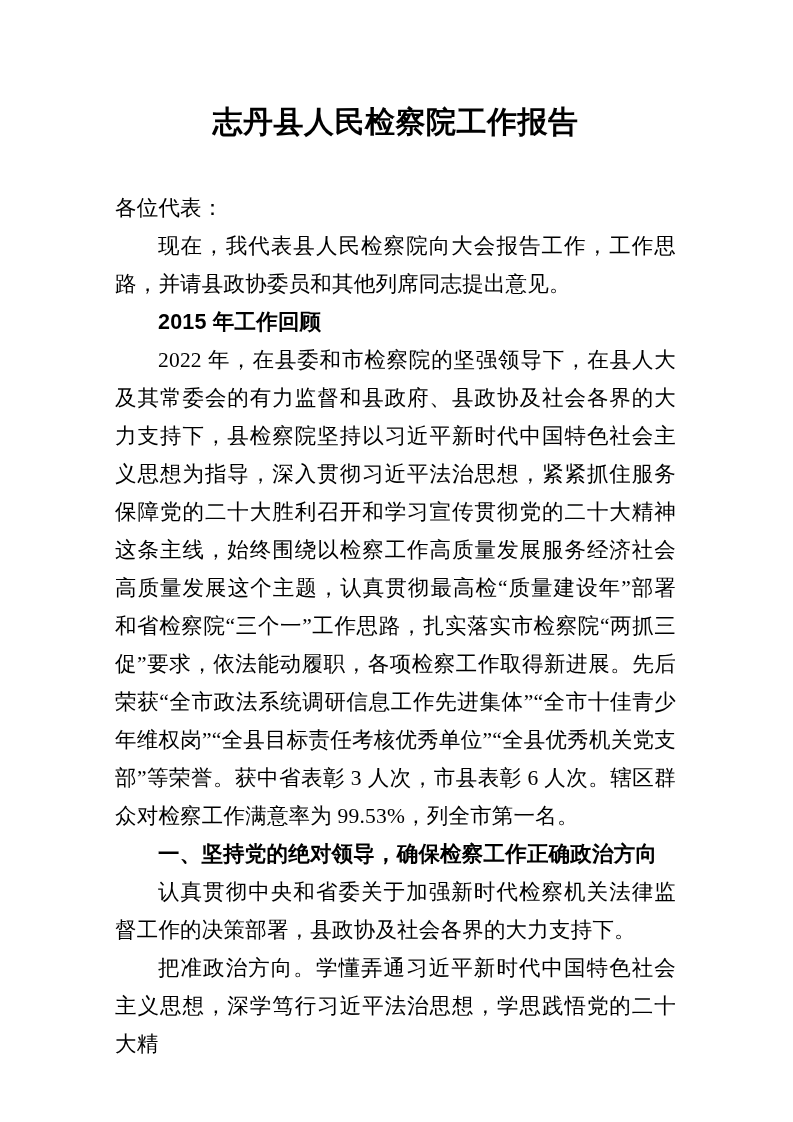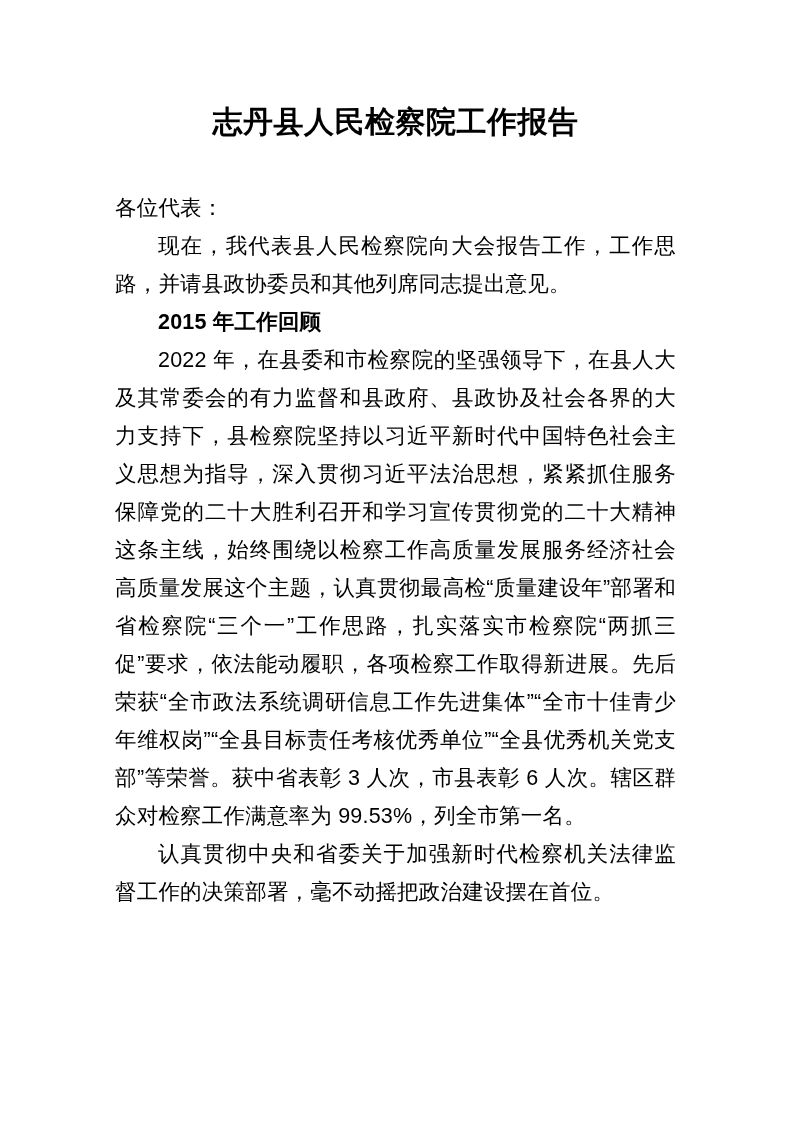--- a/index.html
+++ b/index.html
@@ -27,21 +27,21 @@
     letter-spacing: 0.5px;
     text-align: center;
     color: #000000;
     white-space: nowrap;
   }
   .body-text {
     width: 561px;
   }
   .para {
     margin: 0;
-    font-family: Liberation Sans, sans-serif;
+    font-family: Liberation Serif, serif;
     font-size: 21.5px;
     line-height: 38px;
     letter-spacing: 0.2px;
     color: #000000;
     text-align: justify;
     text-justify: inter-character;
   }
   .para.indent {
     text-indent: 43px;
   }
@@ -56,15 +56,17 @@
 <body>
 
 <div class="page">
   <h1 class="doc-title">志丹县人民检察院工作报告</h1>
   <div class="body-text">
 
   <p class="para">各位代表：</p>
       <p class="para indent">现在，我代表县人民检察院向大会报告工作，工作思路，并请县政协委员和其他列席同志提出意见。</p>
       <p class="para heading indent">2015 年工作回顾</p>
       <p class="para indent">2022 年，在县委和市检察院的坚强领导下，在县人大及其常委会的有力监督和县政府、县政协及社会各界的大力支持下，县检察院坚持以习近平新时代中国特色社会主义思想为指导，深入贯彻习近平法治思想，紧紧抓住服务保障党的二十大胜利召开和学习宣传贯彻党的二十大精神这条主线，始终围绕以检察工作高质量发展服务经济社会高质量发展这个主题，认真贯彻最高检“质量建设年”部署和省检察院“三个一”工作思路，扎实落实市检察院“两抓三促”要求，依法能动履职，各项检察工作取得新进展。先后荣获“全市政法系统调研信息工作先进集体”“全市十佳青少年维权岗”“全县目标责任考核优秀单位”“全县优秀机关党支部”等荣誉。获中省表彰 3 人次，市县表彰 6 人次。辖区群众对检察工作满意率为 99.53%，列全市第一名。</p>
-      <p class="para indent">认真贯彻中央和省委关于加强新时代检察机关法律监督工作的决策部署，毫不动摇把政治建设摆在首位。</p>
+      <p class="para heading indent">一、坚持党的绝对领导，确保检察工作正确政治方向</p>
+      <p class="para indent">认真贯彻中央和省委关于加强新时代检察机关法律监督工作的决策部署，县政协及社会各界的大力支持下。</p>
+      <p class="para indent">把准政治方向。学懂弄通习近平新时代中国特色社会主义思想，深学笃行习近平法治思想，学思践悟党的二十大精</p>
     </div>
 </div>
 
 </body></html>

